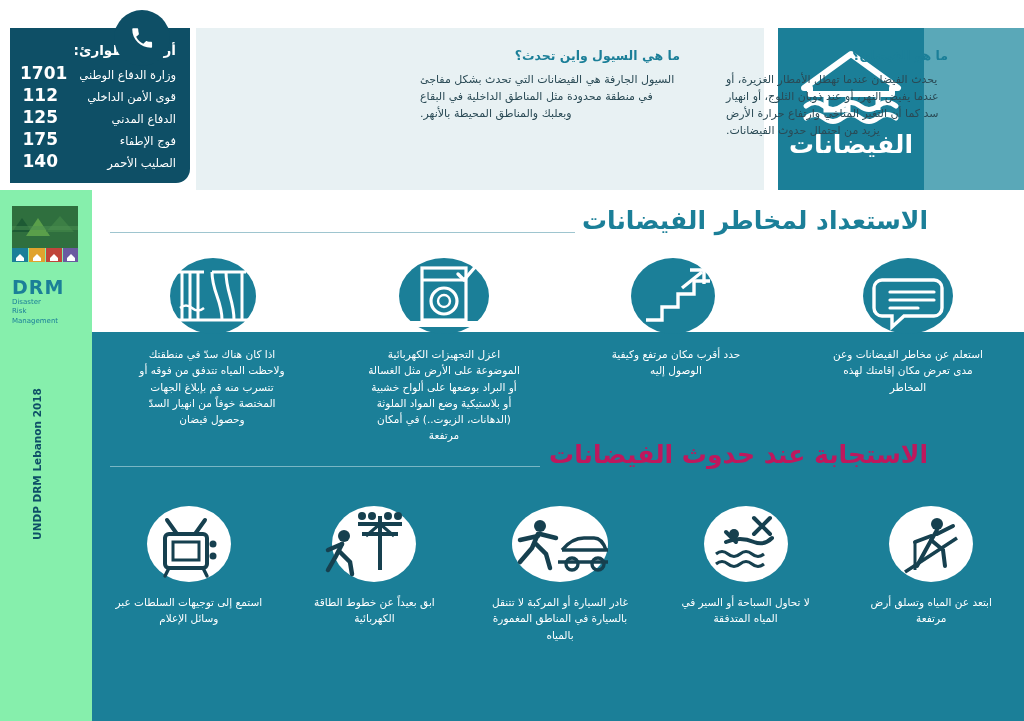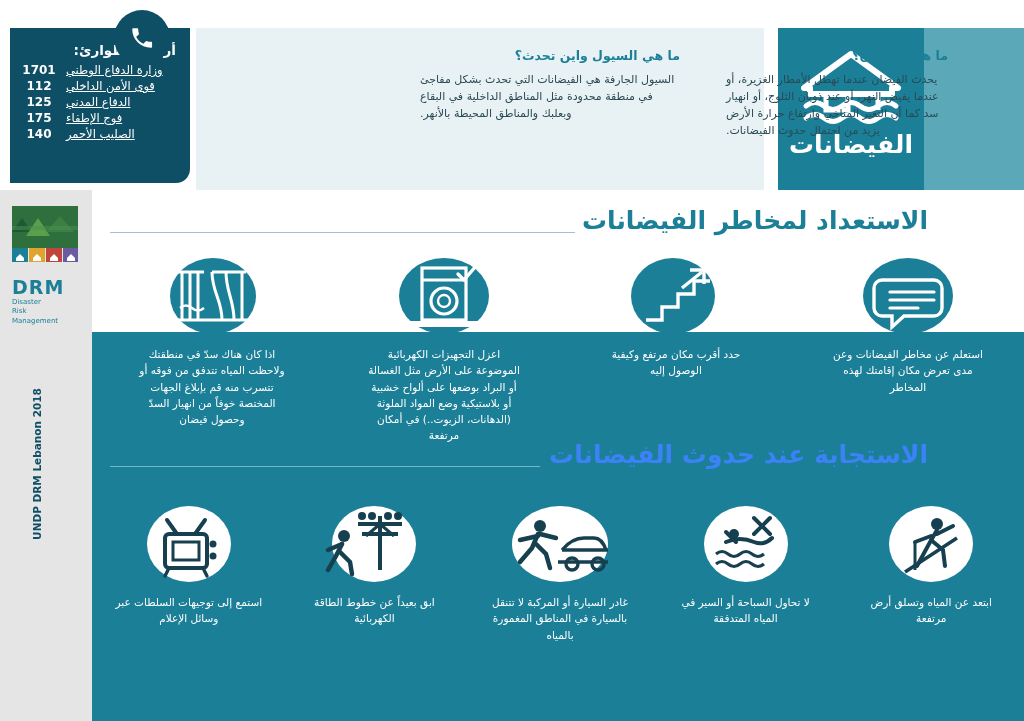--- a/index.html
+++ b/index.html
@@ -36,40 +36,40 @@
     margin:0;color:#2a4a55;font-size:11px;line-height:1.55;text-align:left;
   }
   #info-col-0{left:530px;width:222px;}
   #info-col-1{left:224px;width:260px;}
 
   
   .emerg{position:absolute;left:10px;top:28px;width:180px;height:155px;background:#0e4f66;border-radius:0 0 14px 0;}
   .emerg-title{color:#ffffff;font-size:13.5px;font-weight:bold;text-align:right;padding:14px 14px 4px 10px;}
   .emerg-list{list-style:none;margin:0;padding:0 14px 0 10px;}
   .emerg-list li{display:flex;align-items:baseline;justify-content:flex-start;flex-direction:row-reverse;gap:8px;padding:1px 0;}
-  .emerg-num{color:#ffffff;font-size:12px;font-weight:bold;min-width:38px;text-align:center;direction:ltr;}
-  .emerg-label{color:#ffffff;font-size:11.5px;text-align:left;flex:1;text-decoration:underline;}
+  .emerg-num{color:#ffffff;font-size:17px;font-weight:bold;min-width:38px;text-align:right;direction:ltr;}
+  .emerg-label{color:#ffffff;font-size:11.5px;text-align:right;flex:1;}
 
   .phone-badge{
     position:absolute;left:114px;top:10px;width:56px;height:56px;border-radius:50%;
     background:#0e4f66;display:flex;align-items:center;justify-content:center;
   }
 
   
   .sec1{position:absolute;left:0;top:190px;width:1024px;height:142px;background:#ffffff;}
   .sec-title{
     position:absolute;color:#1b7f98;font-weight:bold;font-size:25px;text-align:center;
   }
   .sec-rule{position:absolute;height:1px;background:#9ec5cf;}
 
   
   .teal-body{position:absolute;left:0;top:332px;width:1024px;height:389px;background:#1b7f98;}
 
   
-  .sidebar{position:absolute;left:0;top:190px;width:92px;height:531px;background:#e5e5e5;}
+  .sidebar{position:absolute;left:0;top:190px;width:92px;height:531px;background:#86efac;}
   .drm-logo{position:absolute;left:12px;top:16px;width:66px;height:66px;}
   .drm-text{position:absolute;left:12px;top:86px;color:#1b7f98;font-weight:bold;font-size:19px;letter-spacing:1px;direction:ltr;}
   .drm-sub{position:absolute;left:12px;top:108px;color:#1b7f98;font-size:7px;line-height:1.35;direction:ltr;}
   .vert-credit{
     position:absolute;left:-58px;top:268px;width:190px;
     transform:rotate(-90deg);transform-origin:center;
     color:#0e4f66;font-size:10.5px;font-weight:bold;direction:ltr;text-align:center;
   }
 
   
@@ -209,21 +209,21 @@
           <path d="M56 14 h34" stroke="#ffffff" stroke-width="3" fill="none"></path>
           <path d="M24 50 q6 -5 12 0 t12 0" stroke="#ffffff" stroke-width="2.4" fill="none"></path>
         </svg>
       </div>
       <div class="cap cap-light">اذا كان هناك سدّ في منطقتك ولاحظت المياه تتدفق من فوقه أو تتسرب منه قم بإبلاغ الجهات المختصة خوفاً من انهيار السدّ وحصول فيضان</div>
     </div>
 
   </div>
 
   <div>
-    <div class="sec-title" style="right:96px;top:440px;color:#3b82f6;">الاستجابة عند حدوث الفيضانات</div>
+    <div class="sec-title" style="right:96px;top:440px;color:#be185d;">الاستجابة عند حدوث الفيضانات</div>
     <div class="sec-rule" style="left:110px;top:466px;width:430px;background:#79b6c4;"></div>
   </div>
 
   <div class="row" style="top:506px;">
 
     <div class="cell">
       <div class="icon-wrap">
         <div class="circ-white" style="left:14px;top:0;width:84px;height:76px;border-radius:42px/38px;"></div>
         <svg viewBox="0 0 112 78" width="112" height="78" style="position:absolute;left:0;top:0;">
           <circle cx="62" cy="18" r="6" fill="#16404f"></circle>

